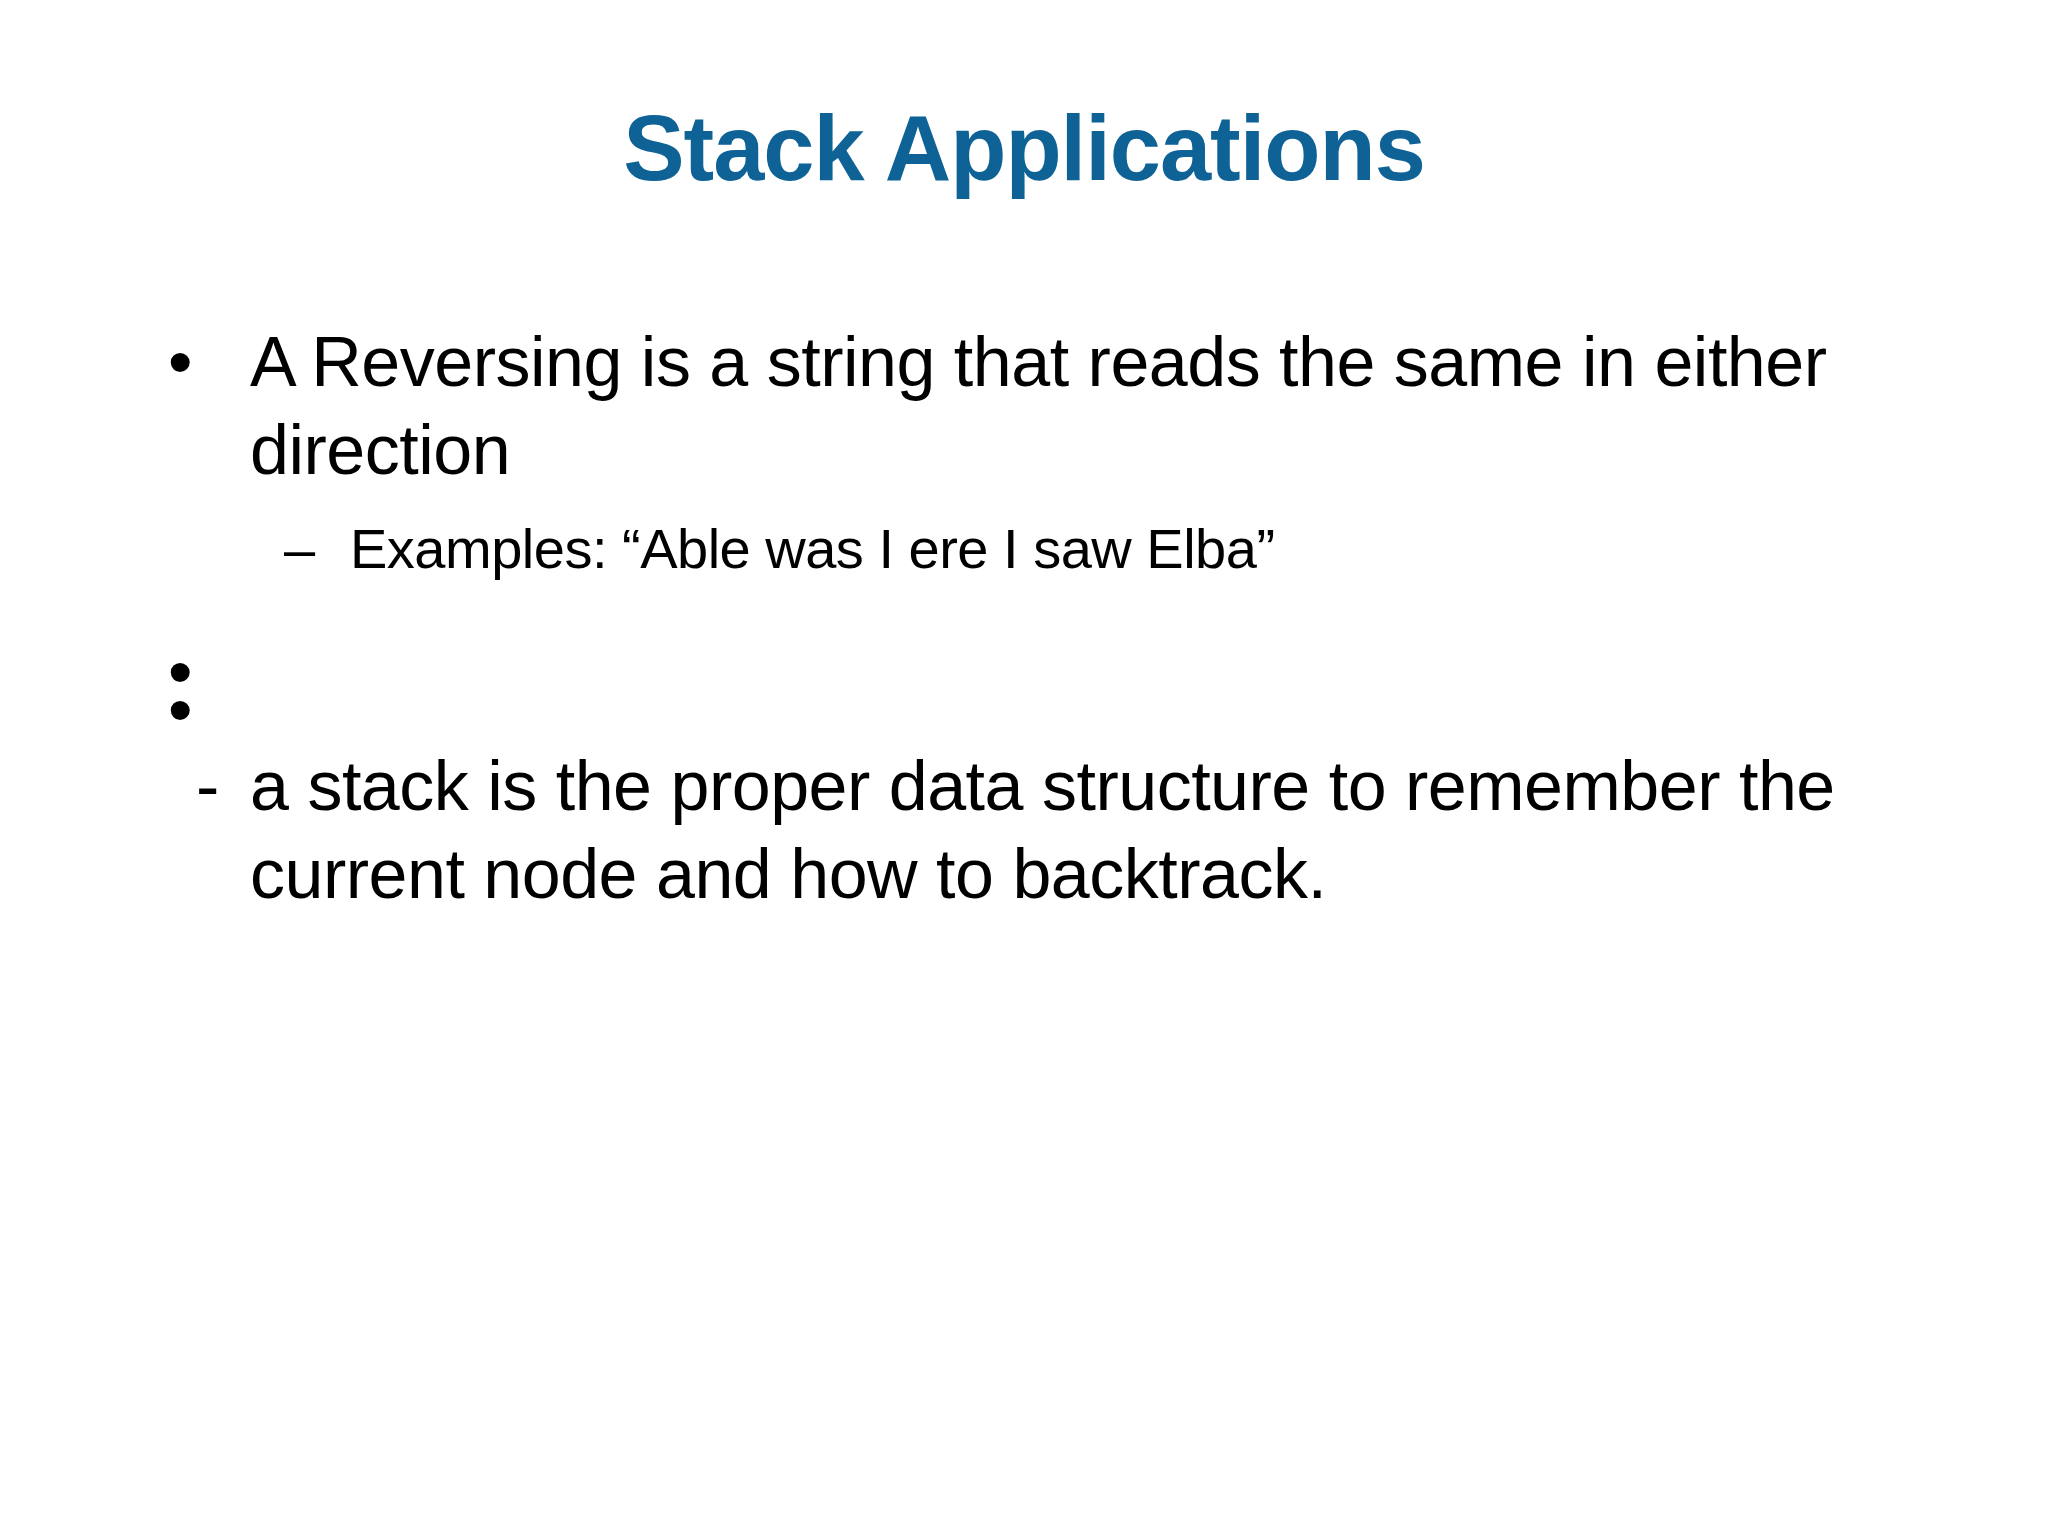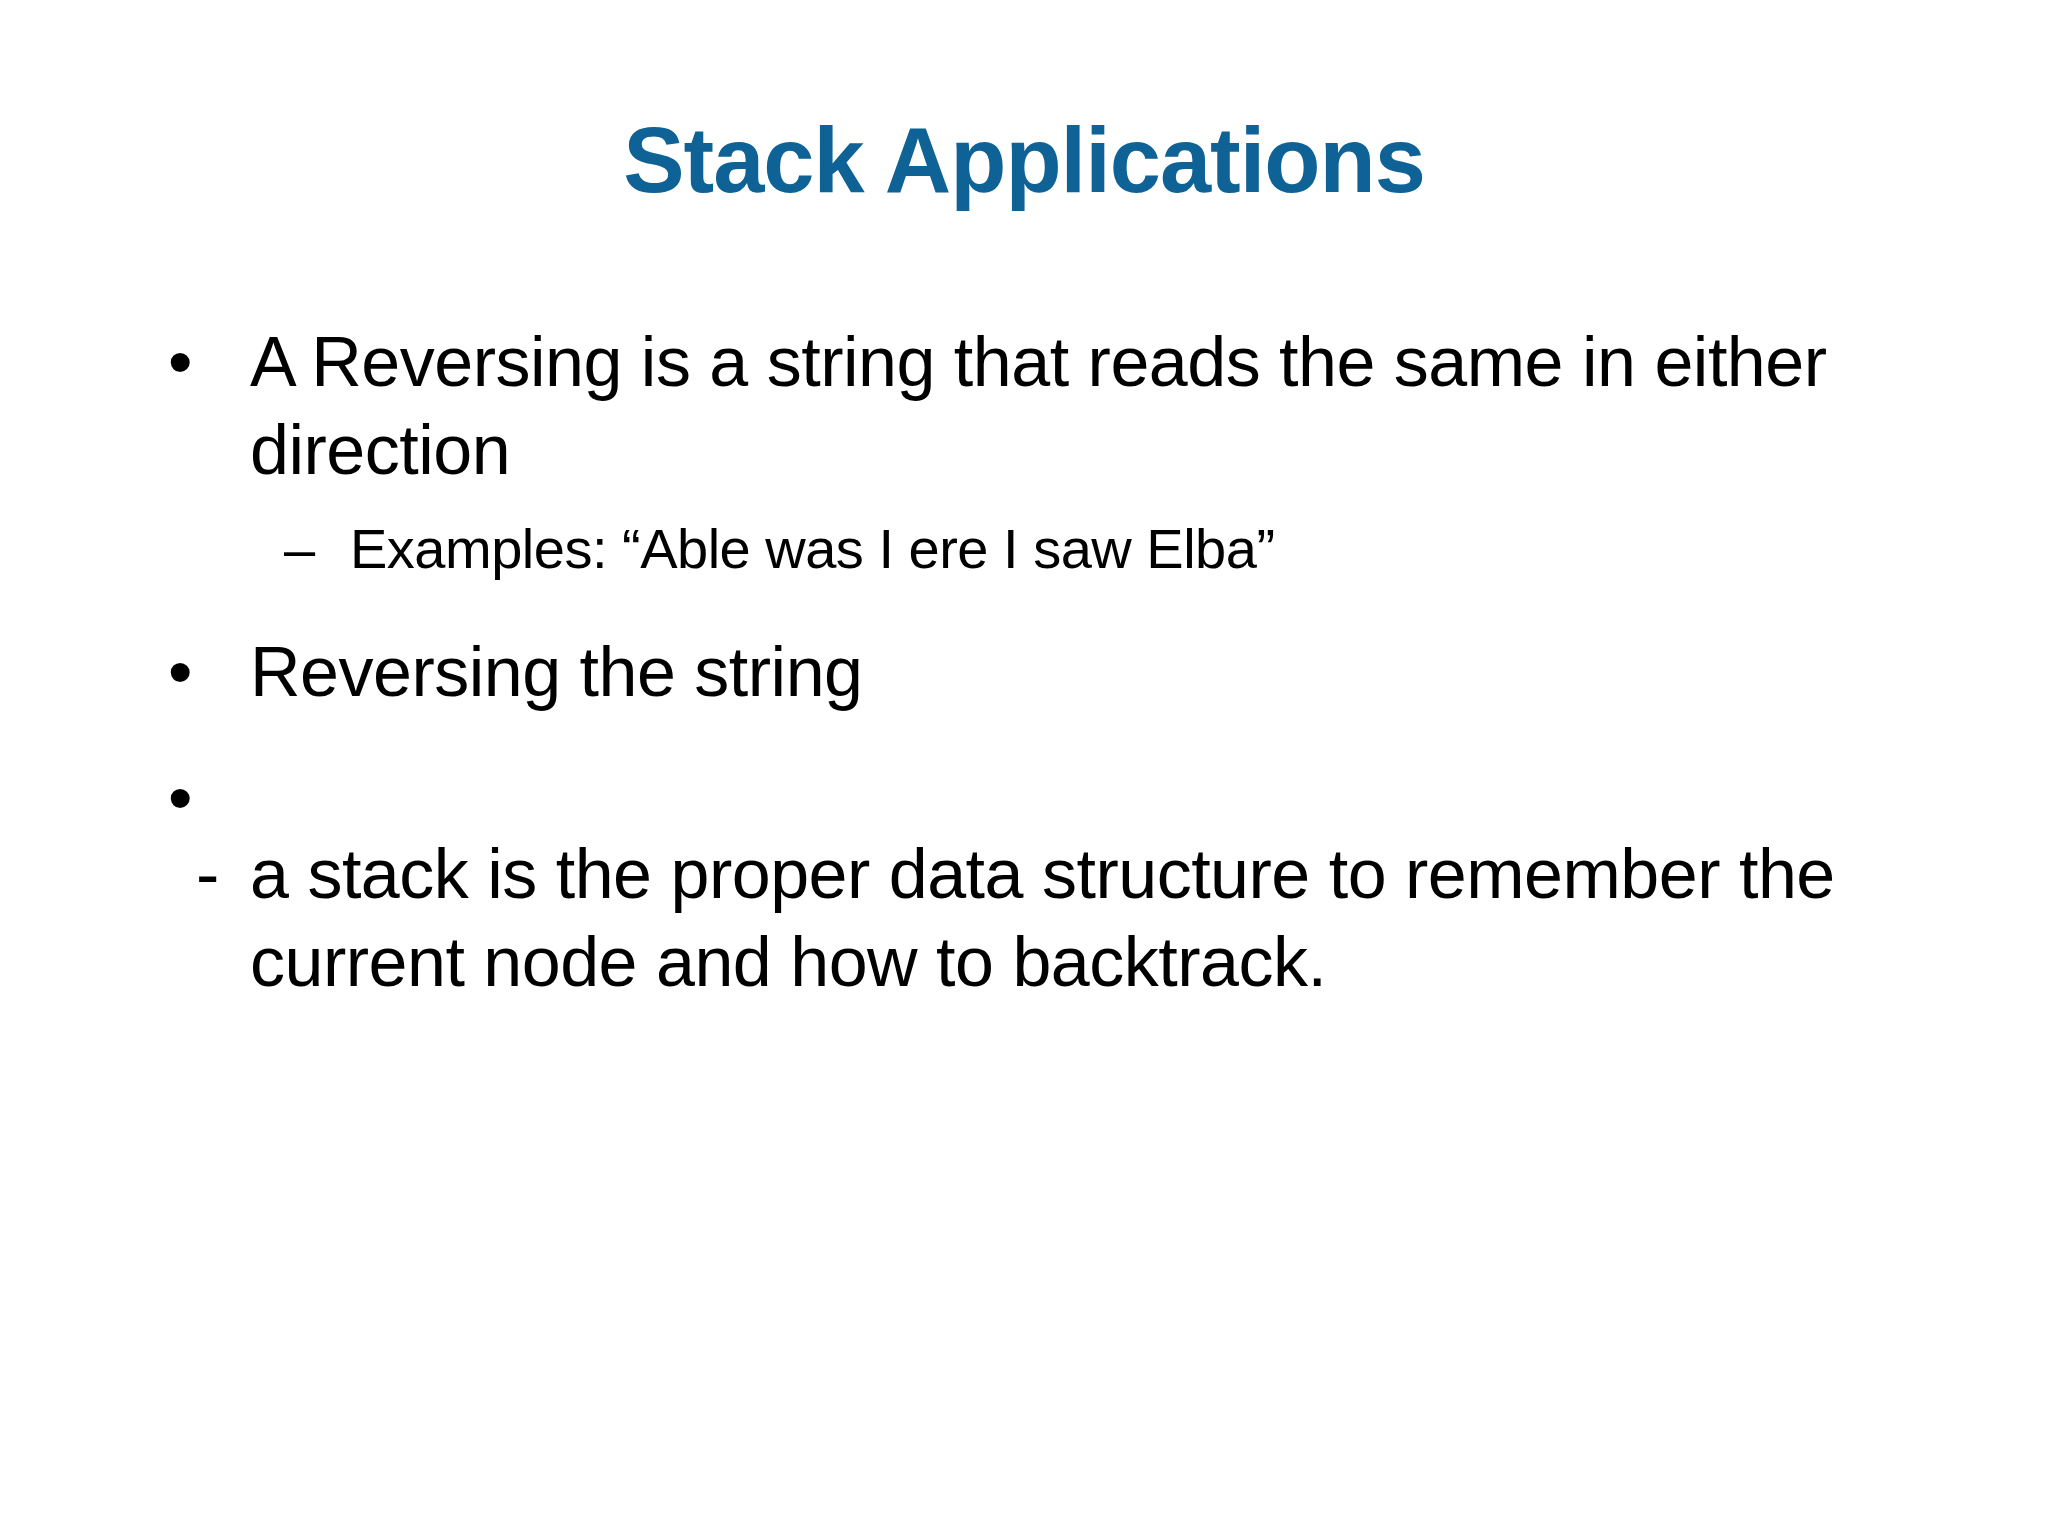--- a/index.html
+++ b/index.html
@@ -30,21 +30,20 @@
     left: 0;
     top: 96px;
     width: 2048px;
     text-align: center;
     color: #0E6296;
     font-weight: bold;
     font-size: 92px;
     line-height: 104px;
     letter-spacing: -1px;
     white-space: nowrap;
-    margin-top: 12px;
   }
 
   
   .body-block {
     position: absolute;
     left: 0;
     top: 318px;
     width: 2048px;
   }
 
@@ -127,21 +126,20 @@
 
     <div class="para lvl2">
       <span class="marker">–</span>
       <span class="text">Examples: “Able was I ere I saw Elba”</span>
     </div>
 
     <div class="spacer-sm"></div>
 
     <div class="para lvl1">
       <span class="marker">•</span>
-      <span class="text">Reversing the string</span>
     </div>
 
     <div class="spacer-sm"></div>
 
     <div class="para lvl1">
       <span class="marker">•</span>
     </div>
 
     <div class="spacer-md"></div>
 

